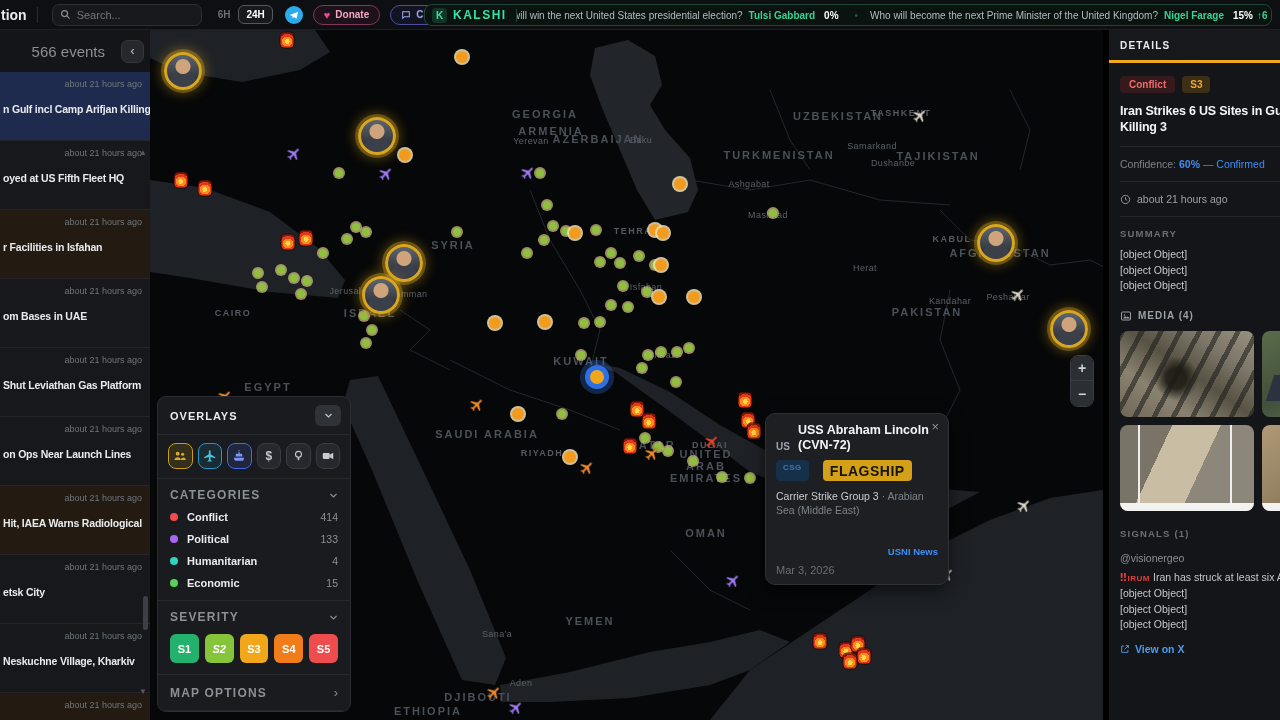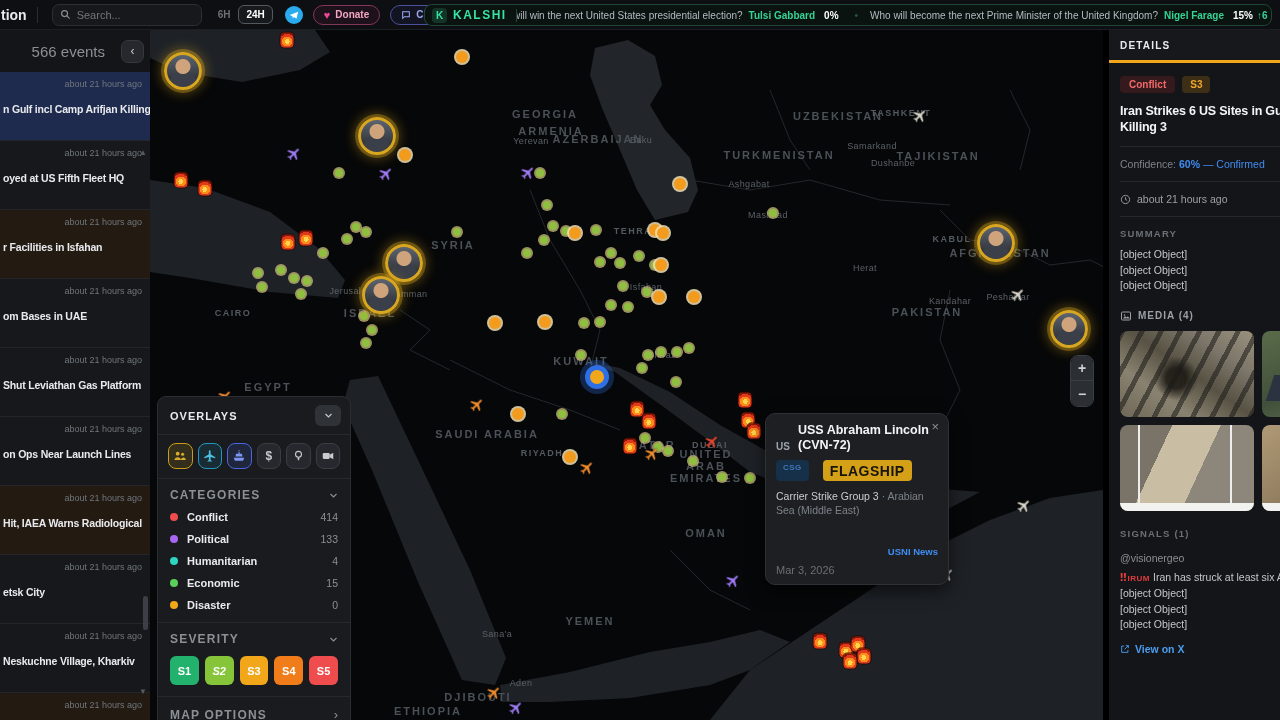--- a/index.html
+++ b/index.html
@@ -546,25 +546,20 @@
       <div class="cat-row">
         <span class="cat-dot" style="background: rgb(47, 212, 192);"></span>
         <span class="cat-label">Humanitarian</span>
         <span class="cat-count">4</span>
       </div>
       <div class="cat-row">
         <span class="cat-dot" style="background: rgb(90, 208, 90);"></span>
         <span class="cat-label">Economic</span>
         <span class="cat-count">15</span>
       </div>
-      <div class="cat-row">
-        <span class="cat-dot" style="background: rgb(242, 167, 27);"></span>
-        <span class="cat-label">Disaster</span>
-        <span class="cat-count">0</span>
-      </div>
     </div>
   <div class="ov-divider"></div>
   <div class="ov-sec-head">
     <span class="ov-sec-title">SEVERITY</span>
     <svg class="ov-sec-chev" width="9" height="9" viewBox="0 0 24 24">
         <path d="M4 8l8 8 8-8" fill="none" stroke="currentColor" stroke-width="3"></path>
       </svg>
   </div>
   <div class="sev-row">
 

